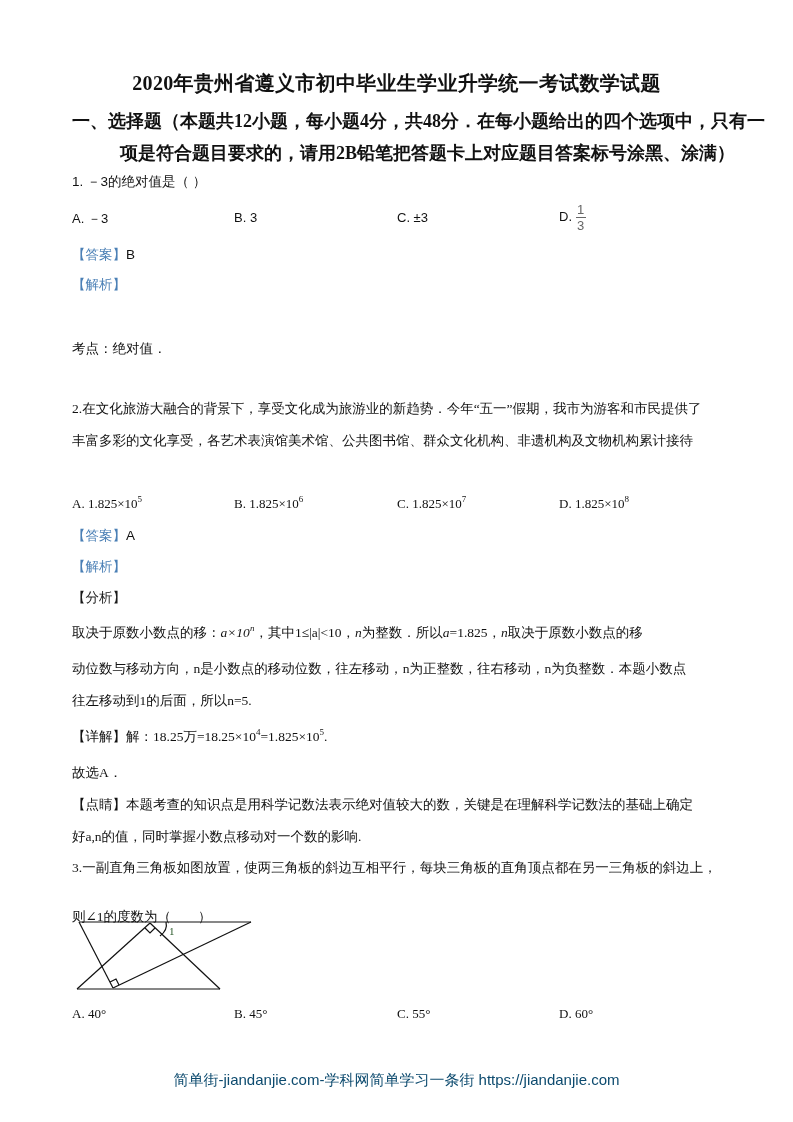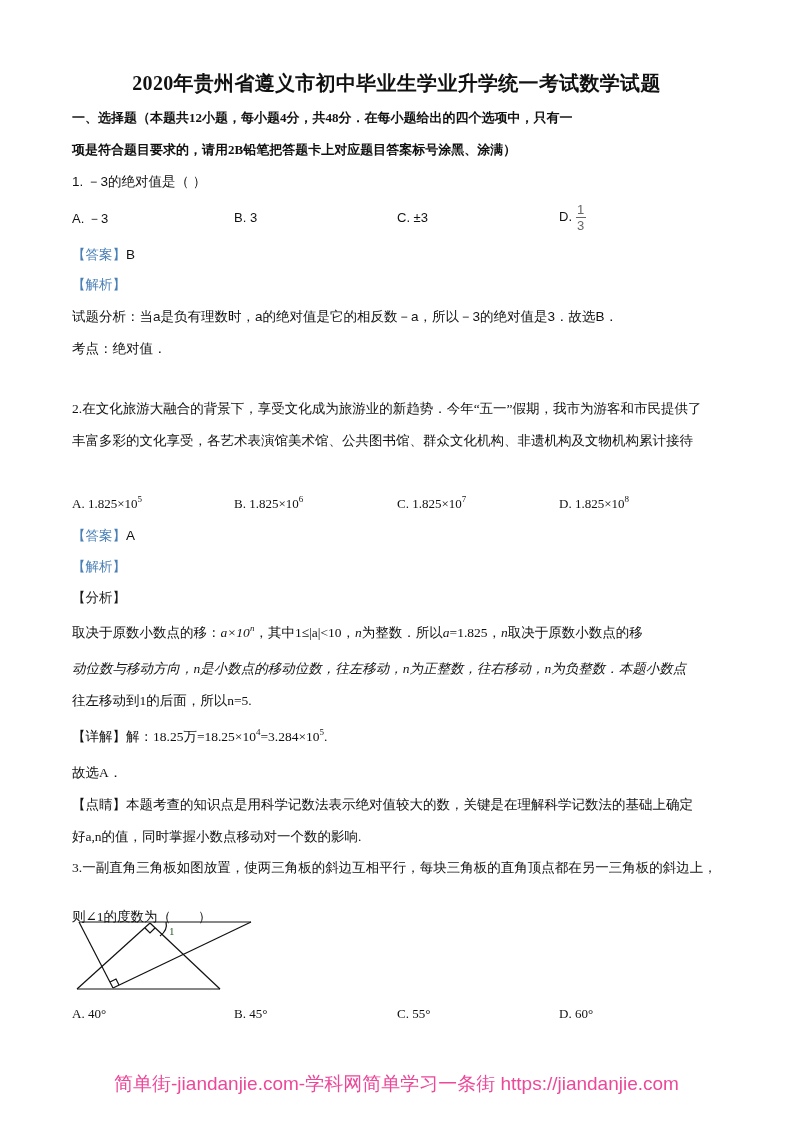--- a/index.html
+++ b/index.html
@@ -2,84 +2,83 @@
 <html><head>
   <meta charset="utf-8">
   <style>
     html, body { margin: 0; padding: 0; background: #ffffff; }
     body { width: 793px; height: 1122px; position: relative; overflow: hidden; color: #111; }
     .page { position: absolute; left: 0; top: 0; width: 793px; height: 1122px; }
     .serif { font-family: "Liberation Serif", "DejaVu Serif", serif; }
     .sans { font-family: "Liberation Sans", "DejaVu Sans", sans-serif; }
     .abs { position: absolute; white-space: nowrap; }
     .title { left: 0; width: 793px; top: 70px; text-align: center; font-size: 20px; font-weight: bold; letter-spacing: 0.3px; }
-    .sec { font-size: 13px; font-weight: bold; left: 72px; }
+    .sec { font-size: 18px; font-weight: bold; left: 72px; }
     .line { font-size: 13.5px; left: 72px; }
     .opt { font-size: 13px; }
     .tag { color: #4a7fb5; }
     .tagk { color: #1a1a1a; }
     .frac { display: inline-block; vertical-align: middle; text-align: center; font-size: 13px; line-height: 13px; color: #666; }
     .frac span { display: block; }
     .frac .bar { border-top: 1px solid #666; margin: 1px 0; width: 10px; }
     sup { font-size: 9px; vertical-align: 6px; line-height: 0; }
     .it { font-style: italic; }
-    .footer { left: 0; width: 793px; top: 1071px; text-align: center; font-size: 19px; color: #ec4899; }
+    .footer { left: 0; width: 793px; top: 1071px; text-align: center; font-size: 15px; color: #0c4a6e; }
   </style>
 </head>
 <body>
 
 <div class="page">
 
   <div class="abs title serif">2020年贵州省遵义市初中毕业生学业升学统一考试数学试题</div>
 
   <div class="abs sec serif" style="top:109px;">一、选择题（本题共12小题，每小题4分，共48分．在每小题给出的四个选项中，只有一</div>
-  <div class="abs sec serif" style="top:141px;">项是符合题目要求的，请用2B铅笔把答题卡上对应题目答案标号涂黑、涂满）</div>
+  <div class="abs sec serif" style="top:141px;margin-left:48px;">项是符合题目要求的，请用2B铅笔把答题卡上对应题目答案标号涂黑、涂满）</div>
 
   <div class="abs line sans" style="top:173px;">1.  －3的绝对值是（  ）</div>
   <div class="abs opt sans" style="left:72px; top:210px;">A.  －3</div>
   <div class="abs opt sans" style="left:234px; top:210px;">B. 3</div>
   <div class="abs opt sans" style="left:397px; top:210px;">C.  ±3</div>
   <div class="abs opt sans" style="left:559px; top:203px;">
     <span>D.</span>
     <span class="frac">
       <span>1</span>
       <span class="bar"></span>
       <span>3</span>
     </span>
   </div>
 
   <div class="abs line sans" style="top:246px;">
     <span class="tag">【答案】</span><span>B</span>
   </div>
   <div class="abs line sans tag" style="top:276px;">【解析】</div>
-  <div class="abs line sans" style="top:308px;">试题分析：当a是负有理数时，a的绝对值是它的相反数－a，所以－3的绝对值是3．故选B．</div>
   <div class="abs line sans" style="top:340px;">考点：绝对值．</div>
 
   <div class="abs line serif" style="top:400px;">2.在文化旅游大融合的背景下，享受文化成为旅游业的新趋势．今年“五一”假期，我市为游客和市民提供了</div>
   <div class="abs line serif" style="top:432px;">丰富多彩的文化享受，各艺术表演馆美术馆、公共图书馆、群众文化机构、非遗机构及文物机构累计接待</div>
 
   <div class="abs opt serif" style="left:72px; top:496px;"><span>A. 1.825×10</span><sup>5</sup></div>
   <div class="abs opt serif" style="left:234px; top:496px;"><span>B. 1.825×10</span><sup>6</sup></div>
   <div class="abs opt serif" style="left:397px; top:496px;"><span>C. 1.825×10</span><sup>7</sup></div>
   <div class="abs opt serif" style="left:559px; top:496px;"><span>D. 1.825×10</span><sup>8</sup></div>
 
   <div class="abs line sans" style="top:527px;">
     <span class="tag">【答案】</span><span>A</span>
   </div>
   <div class="abs line sans tag" style="top:558px;">【解析】</div>
   <div class="abs line sans tagk" style="top:589px;">【分析】</div>
 
   <div class="abs line serif" style="top:624px;">
     <span>取决于原数小数点的移：</span><span class="it">a×10</span><sup class="it">n</sup><span>，其中1≤|a|&lt;10，</span><span class="it">n</span><span>为整数．所以</span><span class="it">a</span><span>=1.825，</span><span class="it">n</span><span>取决于原数小数点的移</span>
   </div>
-  <div class="abs line serif" style="top:660px;font-style:italic;">动位数与移动方向，n是小数点的移动位数，往左移动，n为正整数，往右移动，n为负整数．本题小数点</div>
+  <div class="abs line serif" style="top:660px;">动位数与移动方向，n是小数点的移动位数，往左移动，n为正整数，往右移动，n为负整数．本题小数点</div>
   <div class="abs line serif" style="top:692px;">往左移动到1的后面，所以n=5.</div>
 
   <div class="abs line serif" style="top:728px;">
-    <span>【详解】</span><span>解：18.25万=18.25×10</span><sup>4</sup><span>=3.284×10</span><sup>5</sup><span>.</span>
+    <span>【详解】</span><span>解：18.25万=18.25×10</span><sup>4</sup><span>=1.825×10</span><sup>5</sup><span>.</span>
   </div>
   <div class="abs line serif" style="top:764px;">故选A．</div>
   <div class="abs line serif" style="top:796px;">
     <span>【点睛】</span><span>本题考查的知识点是用科学记数法表示绝对值较大的数，关键是在理解科学记数法的基础上确定</span>
   </div>
   <div class="abs line serif" style="top:828px;">好a,n的值，同时掌握小数点移动对一个数的影响.</div>
 
   <div class="abs line serif" style="top:859px;">3.一副直角三角板如图放置，使两三角板的斜边互相平行，每块三角板的直角顶点都在另一三角板的斜边上，</div>
   <div class="abs line serif" style="top:908px;">则∠1的度数为（　　）</div>
 

